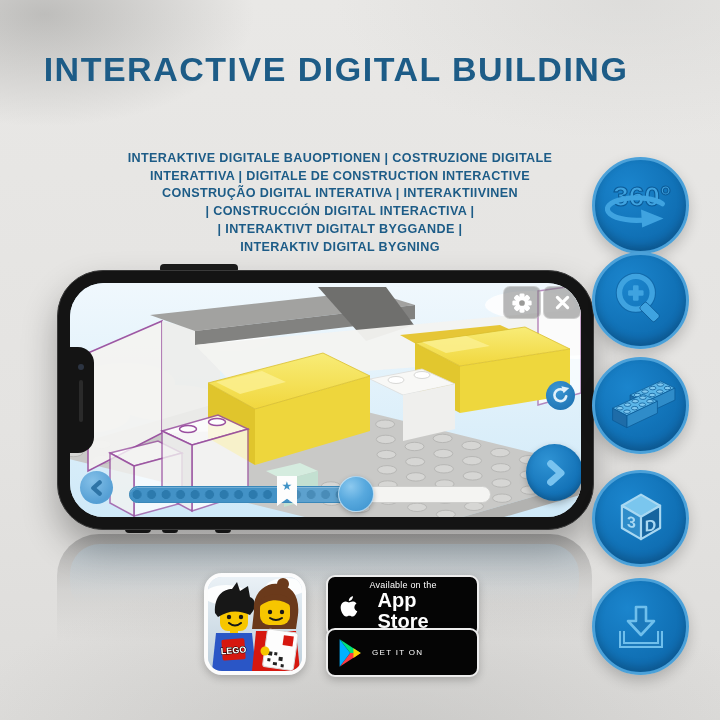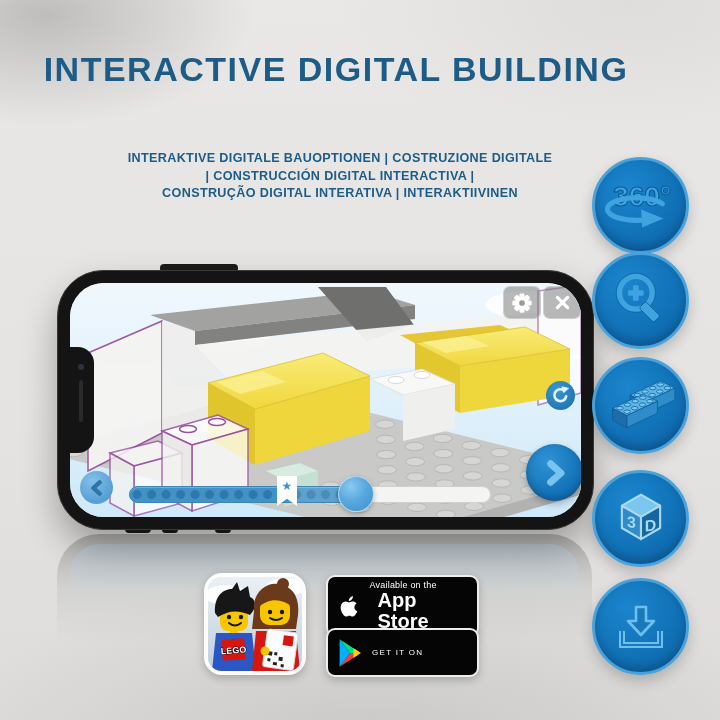--- a/index.html
+++ b/index.html
@@ -77,22 +77,25 @@
   .badge-gplay .store{font-size:19px;font-weight:bold;color:#fff;line-height:21px;}
 </style>
 </head>
 <body>
 
 <div class="stage">
 
   <div class="title">INTERACTIVE DIGITAL BUILDING</div>
   <div class="subtitle">
     <div>INTERAKTIVE DIGITALE BAUOPTIONEN | COSTRUZIONE DIGITALE</div>
+    <div>INTERATTIVA | DIGITALE DE CONSTRUCTION INTERACTIVE</div>
+    <div>CONSTRUÇÃO DIGITAL INTERATIVA | INTERAKTIIVINEN</div>
     <div>| CONSTRUCCIÓN DIGITAL INTERACTIVA |</div>
-    <div>CONSTRUÇÃO DIGITAL INTERATIVA | INTERAKTIIVINEN</div>
+    <div>| INTERAKTIVT DIGITALT BYGGANDE |</div>
+    <div>INTERAKTIV DIGITAL BYGNING</div>
   </div>
 
   <div class="feature" style="top:157px">
     <svg viewBox="0 0 64 64" width="72" height="72">
       <text x="33" y="32" text-anchor="middle" font-size="25" font-weight="bold" font-family="Liberation Sans, sans-serif" fill="#3fa3e0" stroke="#0b5a97" stroke-width="1">360°</text>
       <path d="M51 30 A26 10 0 1 0 38 44" fill="none" stroke="#3fa3e0" stroke-width="4.5" stroke-linecap="round"></path>
       <polygon points="33,51 52,43 32,35" fill="#3fa3e0"></polygon>
     </svg>
   </div>
 

